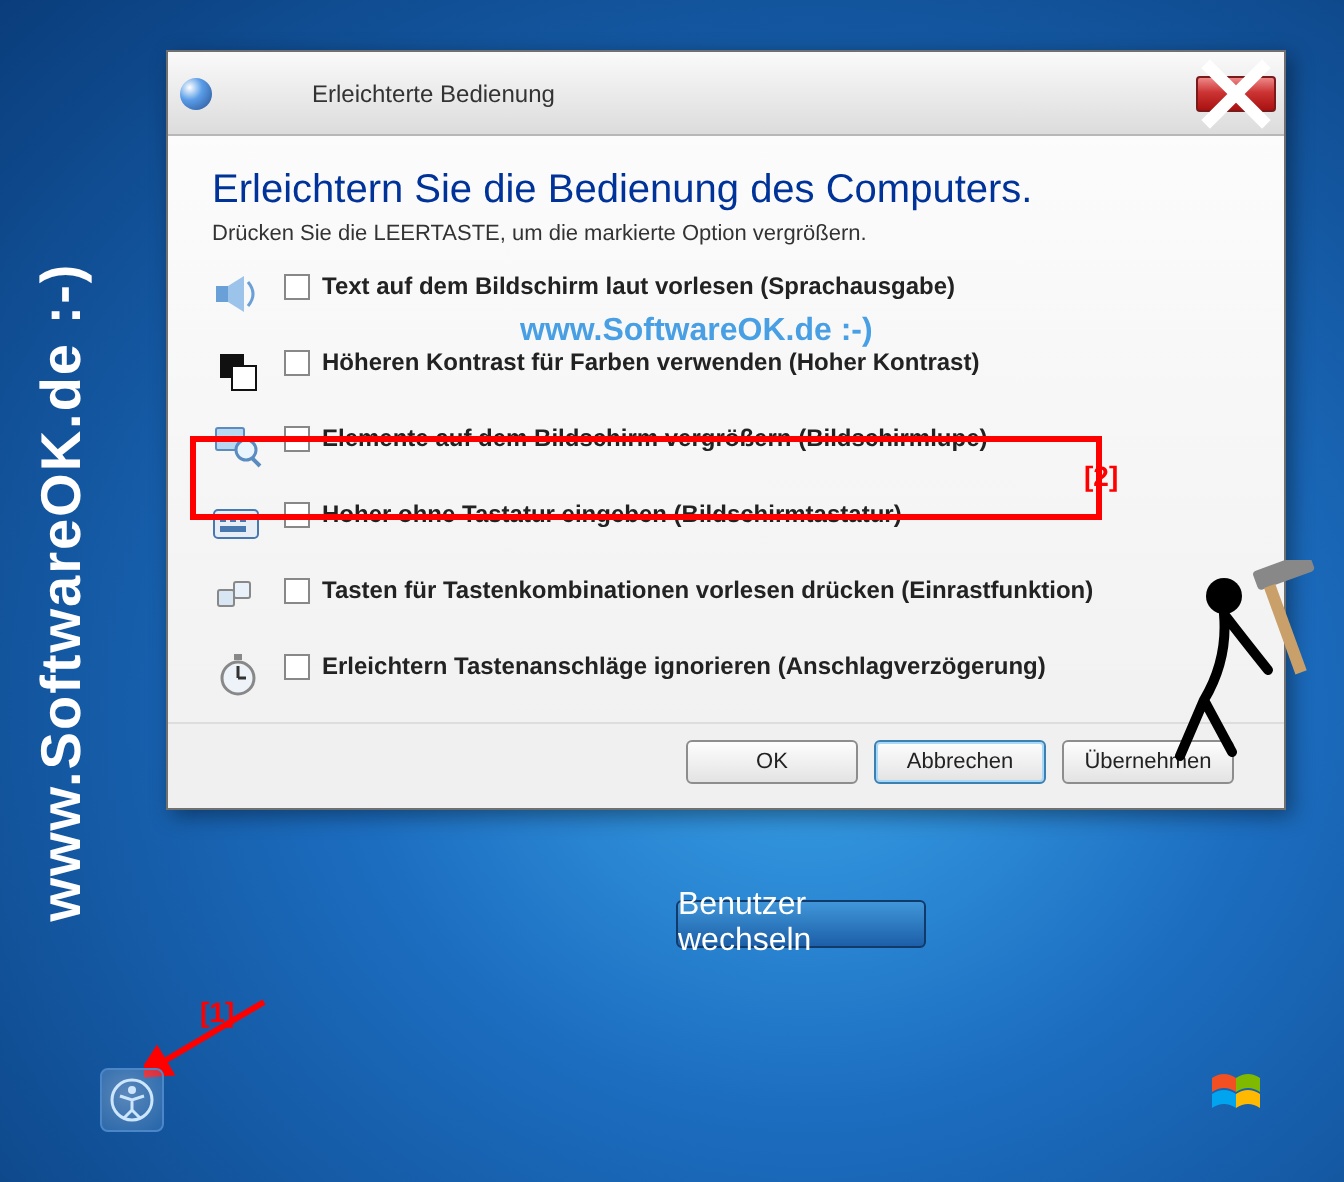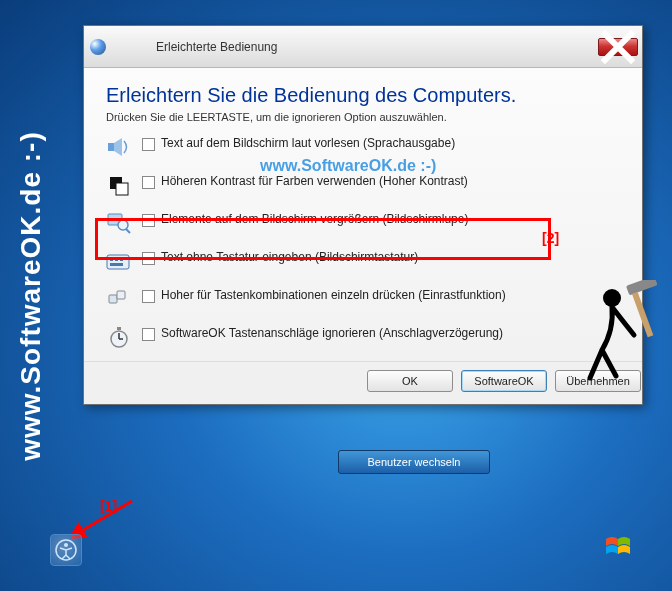--- a/index.html
+++ b/index.html
@@ -58,21 +58,21 @@
 .subheading { color: #333; font-size: 11px; margin-bottom: 12px; }
 .options { display: flex; flex-direction: column; gap: 14px; }
 .option {
   display: flex; align-items: flex-start; gap: 10px;
 }
 .opt-icon {
   width: 26px; height: 24px; flex-shrink: 0;
   display: flex; align-items: center; justify-content: center;
 }
 .opt-icon svg { width: 26px; height: 24px; }
-.chk-wrap { display: flex; align-items: center; gap: 6px; }
+.chk-wrap { display: flex; align-items: flex-start; gap: 6px; font-weight: bold; }
 .chk {
   width: 13px; height: 13px; margin-top: 2px;
   border: 1px solid #888; background: #fff;
 }
 .opt-label { color: #222; font-size: 12px; line-height: 1.4; }
 .highlight-box {
   position: absolute;
   left: 95px; top: 218px;
   width: 456px; height: 42px;
   border: 3px solid #ff0000;
@@ -83,40 +83,40 @@
   left: 260px; top: 157px;
   color: #2a90e0; font-size: 16px; font-weight: bold;
   opacity: 0.85;
 }
 .marker {
   position: absolute;
   color: #ff0000; font-weight: bold; font-size: 14px;
 }
 .button-row {
   display: flex; justify-content: flex-end; gap: 8px;
-  padding: 8px 1px 12px;
+  padding: 8px 25px 12px;
   background: #f0f0f0;
   border-top: 1px solid #ddd;
 }
 .btn {
   min-width: 86px; height: 22px;
   border: 1px solid #8d8d8d; border-radius: 3px;
   background: linear-gradient(#fdfdfd, #e3e3e3);
   font-size: 11px; color: #222;
   cursor: pointer;
 }
 .btn.default { border: 1px solid #3c7fb1; box-shadow: inset 0 0 0 1px #a8d8f8; }
 .btn:disabled { color: #999; }
 .switch-user {
   position: absolute;
   left: 338px; top: 450px;
-  width: 152px; height: 24px;
+  width: 125px; height: 24px;
   border: 1px solid #103a6a; border-radius: 3px;
   background: linear-gradient(#4096d8, #1c5fa8);
-  color: #fff; font-size: 11px;
+  color: #fff; font-size: 16px;
   display: flex; align-items: center; justify-content: center;
   cursor: pointer;
 }
 .access-btn {
   position: absolute;
   left: 50px; bottom: 25px;
   width: 32px; height: 32px;
   border: 1px solid #4b86c8; border-radius: 4px;
   background: radial-gradient(circle at 40% 40%, rgba(255,255,255,0.3), rgba(80,140,200,0.3));
   display: flex; align-items: center; justify-content: center;
@@ -155,21 +155,21 @@
     <div class="ticon"></div>
     <div class="title">Erleichterte Bedienung</div>
     <div class="close-btn">
       <svg viewBox="0 0 10 10">
           <path d="M1 1 L9 9 M9 1 L1 9" stroke="#fff" stroke-width="1.6"></path>
         </svg>
     </div>
   </div>
   <div class="content">
     <div class="heading">Erleichtern Sie die Bedienung des Computers.</div>
-    <div class="subheading">Drücken Sie die LEERTASTE, um die ignorieren Option auszuwählen.</div>
+    <div class="subheading">Drücken Sie die LEERTASTE, um die markierte Option vergrößern.</div>
     <div class="options">
 
       <div class="option">
         <div class="opt-icon">
           <svg viewBox="0 0 26 24">
               <rect x="2" y="8" width="6" height="8" fill="#6aa0d8"></rect>
               <polygon points="8,8 16,3 16,21 8,16" fill="#9cc3ea"></polygon>
               <path d="M18 6 Q23 12 18 18" stroke="#6aa0d8" fill="none" stroke-width="1.5"></path>
             </svg>
         </div>
@@ -211,57 +211,57 @@
           <svg viewBox="0 0 26 24">
               <rect x="1" y="6" width="22" height="14" rx="2" fill="#e8eef6" stroke="#4878b0"></rect>
               <rect x="4" y="9" width="3" height="3" fill="#4878b0"></rect>
               <rect x="9" y="9" width="3" height="3" fill="#4878b0"></rect>
               <rect x="14" y="9" width="3" height="3" fill="#4878b0"></rect>
               <rect x="4" y="14" width="13" height="3" fill="#4878b0"></rect>
             </svg>
         </div>
         <div class="chk-wrap">
           <div class="chk"></div>
-          <div class="opt-label">Text ohne Tastatur eingeben (Bildschirmtastatur)</div>
+          <div class="opt-label">Hoher ohne Tastatur eingeben (Bildschirmtastatur)</div>
         </div>
       </div>
 
       <div class="option">
         <div class="opt-icon">
           <svg viewBox="0 0 26 24">
               <rect x="3" y="8" width="8" height="8" rx="1" fill="#d8e6f4" stroke="#888"></rect>
               <rect x="11" y="4" width="8" height="8" rx="1" fill="#e8f0fa" stroke="#888"></rect>
             </svg>
         </div>
         <div class="chk-wrap">
           <div class="chk"></div>
-          <div class="opt-label">Hoher für Tastenkombinationen einzeln drücken (Einrastfunktion)</div>
+          <div class="opt-label">Tasten für Tastenkombinationen vorlesen drücken (Einrastfunktion)</div>
         </div>
       </div>
 
       <div class="option">
         <div class="opt-icon">
           <svg viewBox="0 0 26 24">
               <circle cx="13" cy="14" r="8" fill="#eef3f9" stroke="#888" stroke-width="1.5"></circle>
               <rect x="11" y="2" width="4" height="3" fill="#888"></rect>
               <line x1="13" y1="14" x2="13" y2="8" stroke="#333" stroke-width="1.5"></line>
               <line x1="13" y1="14" x2="17" y2="14" stroke="#333" stroke-width="1.5"></line>
             </svg>
         </div>
         <div class="chk-wrap">
           <div class="chk"></div>
-          <div class="opt-label">SoftwareOK Tastenanschläge ignorieren (Anschlagverzögerung)</div>
+          <div class="opt-label">Erleichtern Tastenanschläge ignorieren (Anschlagverzögerung)</div>
         </div>
       </div>
 
     </div>
   </div>
   <div class="button-row">
     <button class="btn">OK</button>
-    <button class="btn default">SoftwareOK</button>
+    <button class="btn default">Abbrechen</button>
     <button class="btn">Übernehmen</button>
   </div>
 </div>
 
 <div class="highlight-box"></div>
 <div class="watermark">www.SoftwareOK.de :-)</div>
 <div class="marker" style="left:542px; top:230px;">[2]</div>
 <div class="marker" style="left:100px; top:498px;">[1]</div>
 
 <div class="switch-user">Benutzer wechseln</div>

